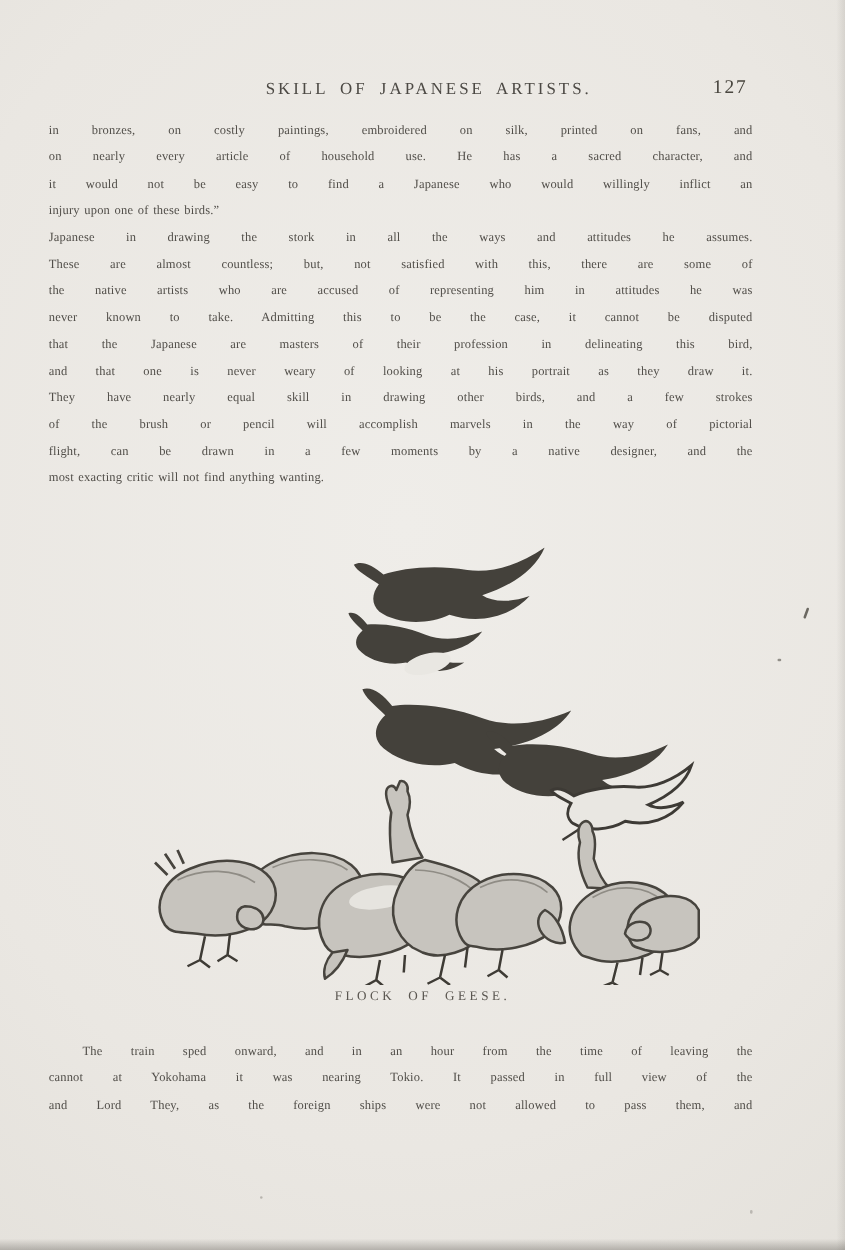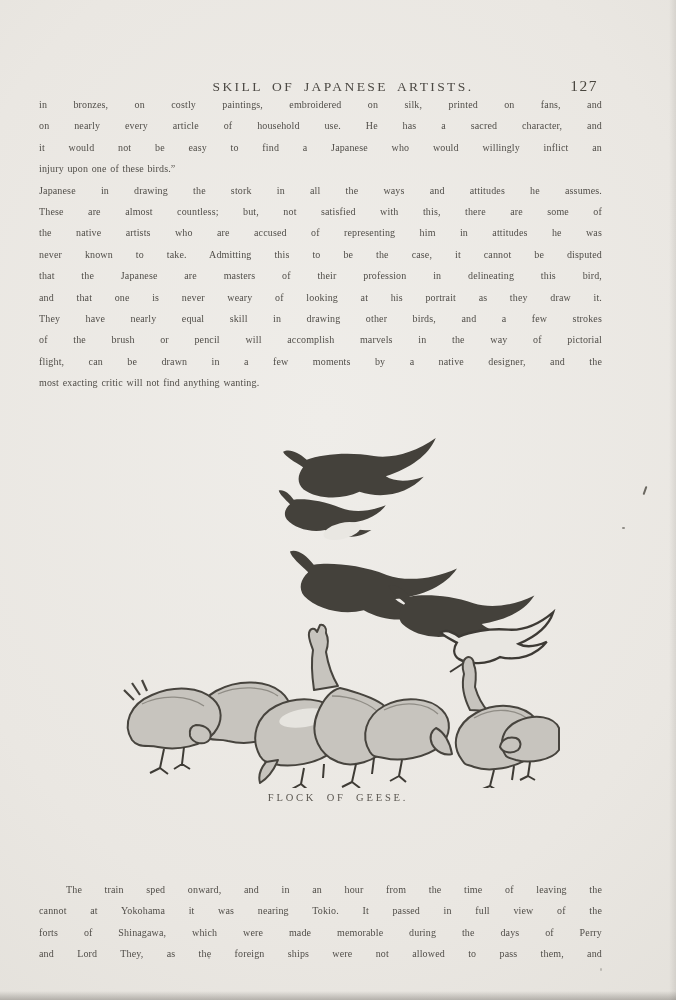--- a/index.html
+++ b/index.html
@@ -10,29 +10,29 @@
     color:#514e49;
   }
   .page::after{
     content:"";position:absolute;left:0;right:0;bottom:0;height:9px;
     background:linear-gradient(to bottom, rgba(60,56,50,0), rgba(60,56,50,0.30));
   }
   .page::before{
     content:"";position:absolute;top:0;bottom:0;right:0;width:7px;
     background:linear-gradient(to right, rgba(60,56,50,0), rgba(60,56,50,0.10));
   }
-  .running-head{position:absolute;top:63px;left:66px;right:56px;height:22px;margin-top:16px;}
+  .running-head{position:absolute;top:63px;left:66px;right:56px;height:22px;}
   .head-title{
     display:block;text-align:center;font-size:13.5px;letter-spacing:2.4px;
     color:#4c4944;word-spacing:4px;
   }
   .page-num{position:absolute;right:22px;top:-2px;font-size:15.5px;letter-spacing:1.5px;color:#49463f;}
   .text-block{position:absolute;left:39px;width:563px;font-size:10px;line-height:21.4px;}
   .tb-top{top:94px;}
-  .tb-bottom{top:831px;margin-top:48px;}
+  .tb-bottom{top:831px;}
   .text-line{
     text-align:justify;text-align-last:justify;
     letter-spacing:0.15px;word-spacing:1px;white-space:normal;
   }
   .text-line.last{text-align-last:left;}
   .text-line.indent{text-indent:27px;}
   .figure{position:absolute;left:118px;top:438px;width:444px;height:350px;margin:0;}
   .figure svg{display:block;width:444px;height:350px;}
   .fig-caption{
     position:absolute;left:0;right:0;top:792px;text-align:center;
@@ -138,21 +138,20 @@
       </g>
     </svg>
   </figure>
 
   <div class="fig-caption">FLOCK OF GEESE.</div>
 
   <main class="text-block tb-bottom">
     <div>
       <div class="text-line indent">The train sped onward, and in an hour from the time of leaving the</div>
       <div class="text-line">cannot at Yokohama it was nearing Tokio.  It passed in full view of the</div>
-      <div class="text-line">forts of Shinagawa, which were made memorable during the days of Perry</div>
       <div class="text-line">and Lord They, as the foreign ships were not allowed to pass them, and</div>
     </div>
   </main>
 
   <div class="artifact a1"></div>
   <div class="artifact a2"></div>
   <div class="artifact a3"></div>
   <div class="artifact a4"></div>
 
 </div>

